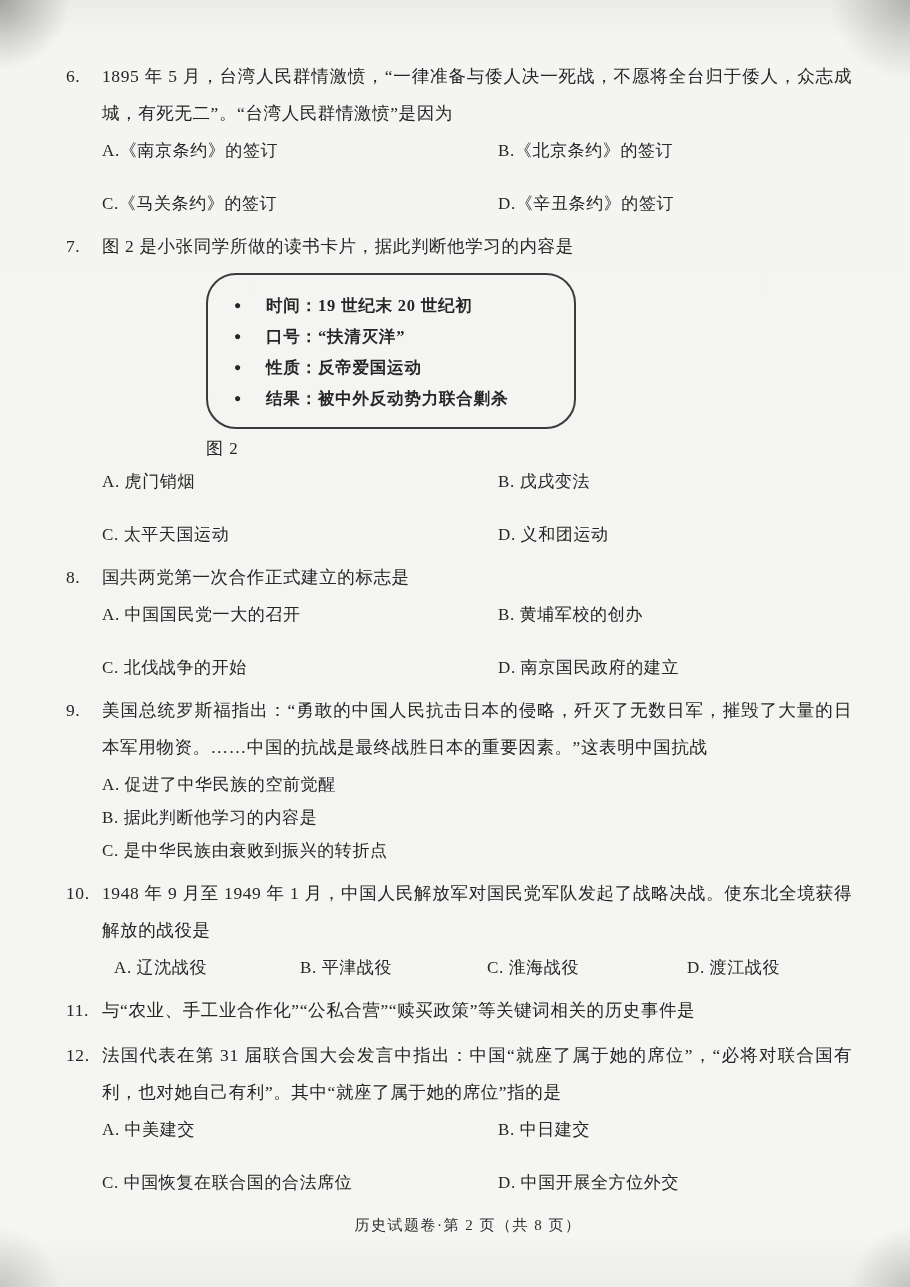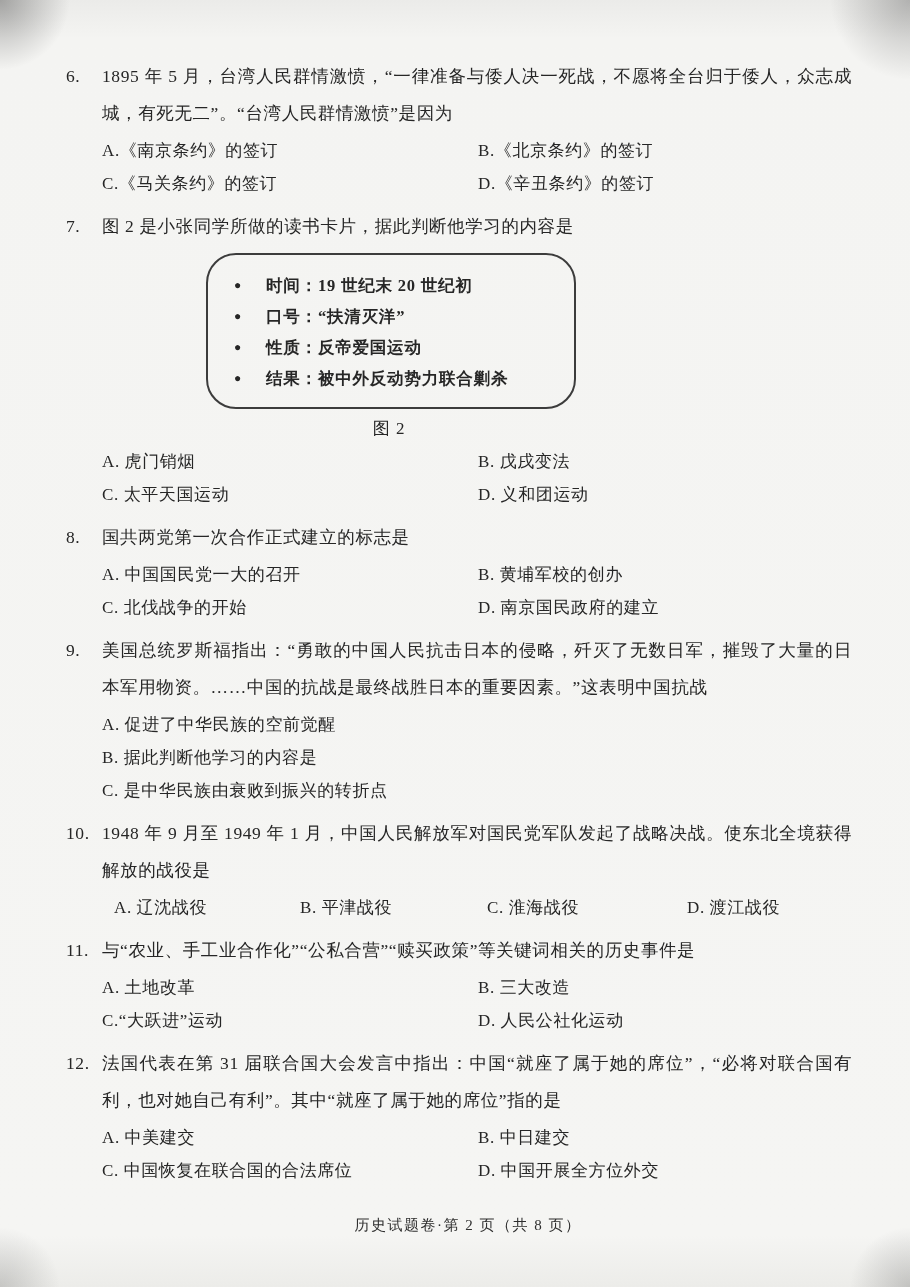--- a/index.html
+++ b/index.html
@@ -14,32 +14,32 @@
       radial-gradient(circle at 100% 100%, rgba(45,45,45,.22), rgba(45,45,45,0) 60px),
       linear-gradient(180deg,#ebebe9 0%, #f4f4f2 3%, #f5f5f3 96%, #ecece9 100%);
   }
   .content{position:absolute;top:58px;left:66px;right:58px;}
   .question{margin-bottom:8px;}
   .stem{display:flex;font-size:17.5px;line-height:37px;letter-spacing:.6px;text-align:justify;}
   .qnum{flex:0 0 36px;}
   .qtext{flex:1;}
   .opts{font-size:17px;letter-spacing:.6px;margin:2px 0 4px;}
   .opt{line-height:33px;display:block;}
-  .grid2{display:grid;grid-template-columns:376px 1fr;padding-left:36px;}
+  .grid2{display:grid;grid-template-columns:376px 1fr;padding-left:36px;gap:20px;}
   .stack{padding-left:36px;}
   .row4{display:grid;grid-template-columns:186px 187px 200px auto;padding-left:48px;}
   
   .card{
     width:330px;margin:8px 0 0 140px;
     border:2px solid #3c3c3c;border-radius:30px;
     padding:15px 10px 13px 26px;
   }
   .card-line{display:flex;align-items:center;line-height:31px;font-size:16.5px;letter-spacing:.8px;font-weight:600;}
   .bullet{flex:0 0 32px;font-size:12px;}
-  .caption{width:366px;margin-left:140px;text-align:center;line-height:28px;font-size:17px;margin-top:6px;letter-spacing:1px;}
+  .caption{width:366px;margin-left:140px;text-align:left;line-height:28px;font-size:17px;margin-top:6px;letter-spacing:1px;}
   .footer{
     position:absolute;bottom:52px;left:13px;width:100%;
     text-align:center;font-size:15px;letter-spacing:1.5px;color:#2e2e2e;
   }
 </style>
 </head>
 <body>
 
 <div class="content">
 
@@ -124,26 +124,20 @@
       <span class="opt">C. 淮海战役</span>
       <span class="opt">D. 渡江战役</span>
     </div>
   </section>
 
   <section class="question">
     <div class="stem">
       <span class="qnum">11.</span>
       <span class="qtext">与“农业、手工业合作化”“公私合营”“赎买政策”等关键词相关的历史事件是</span>
     </div>
-    <div class="opts grid2">
-      <span class="opt">A. 土地改革</span>
-      <span class="opt">B. 三大改造</span>
-      <span class="opt">C.“大跃进”运动</span>
-      <span class="opt">D. 人民公社化运动</span>
-    </div>
   </section>
 
   <section class="question">
     <div class="stem">
       <span class="qnum">12.</span>
       <span class="qtext">法国代表在第 31 届联合国大会发言中指出：中国“就座了属于她的席位”，“必将对联合国有利，也对她自己有利”。其中“就座了属于她的席位”指的是</span>
     </div>
     <div class="opts grid2">
       <span class="opt">A. 中美建交</span>
       <span class="opt">B. 中日建交</span>

